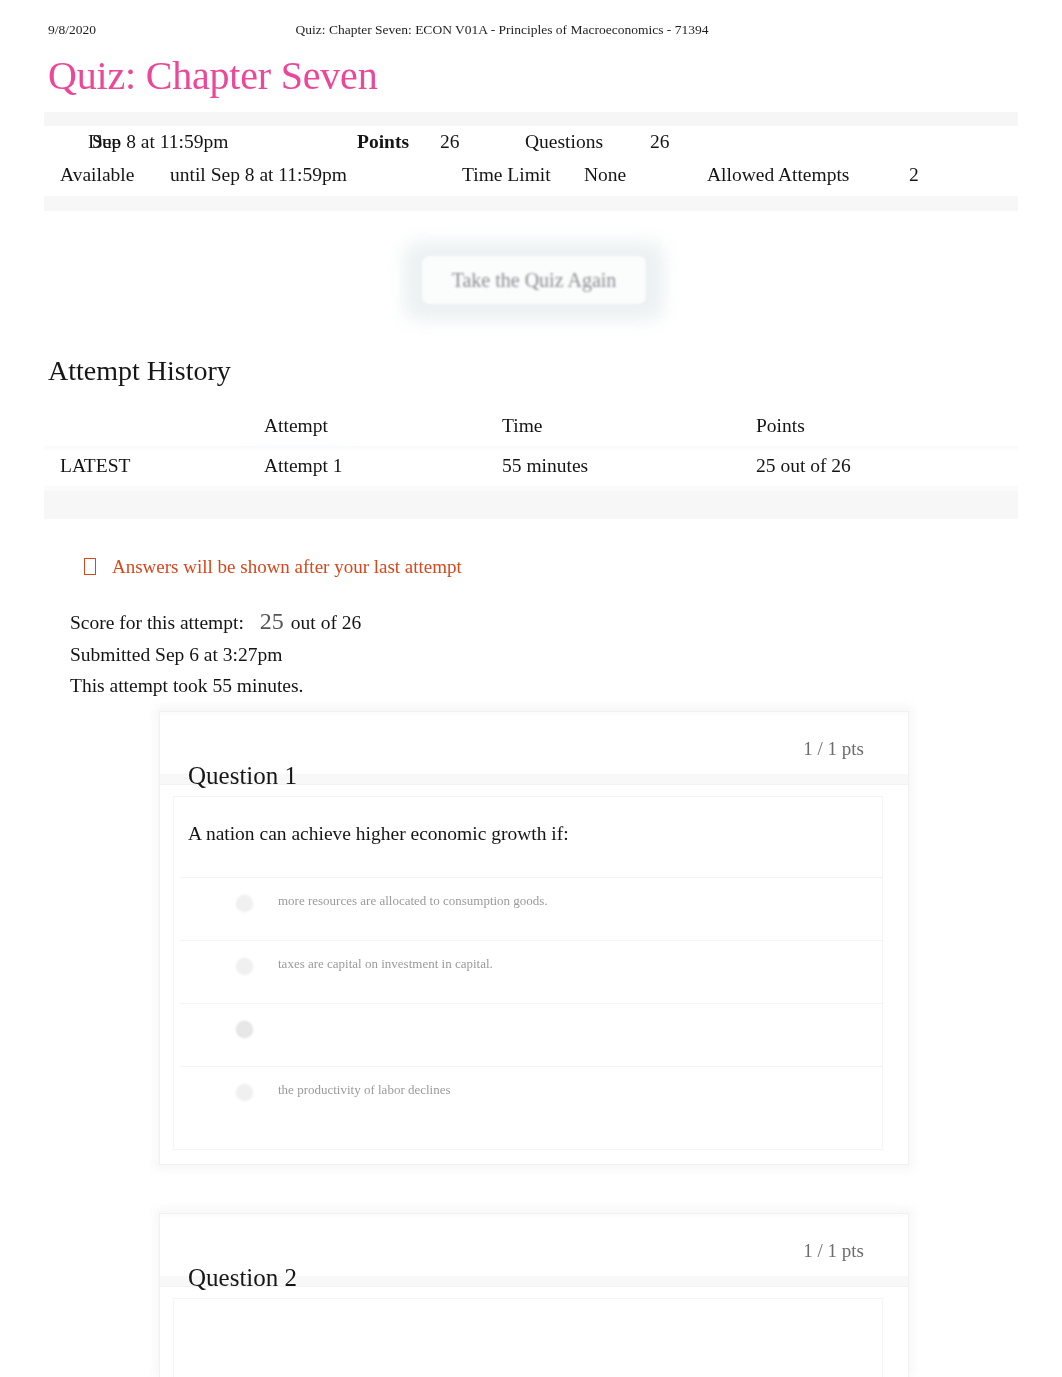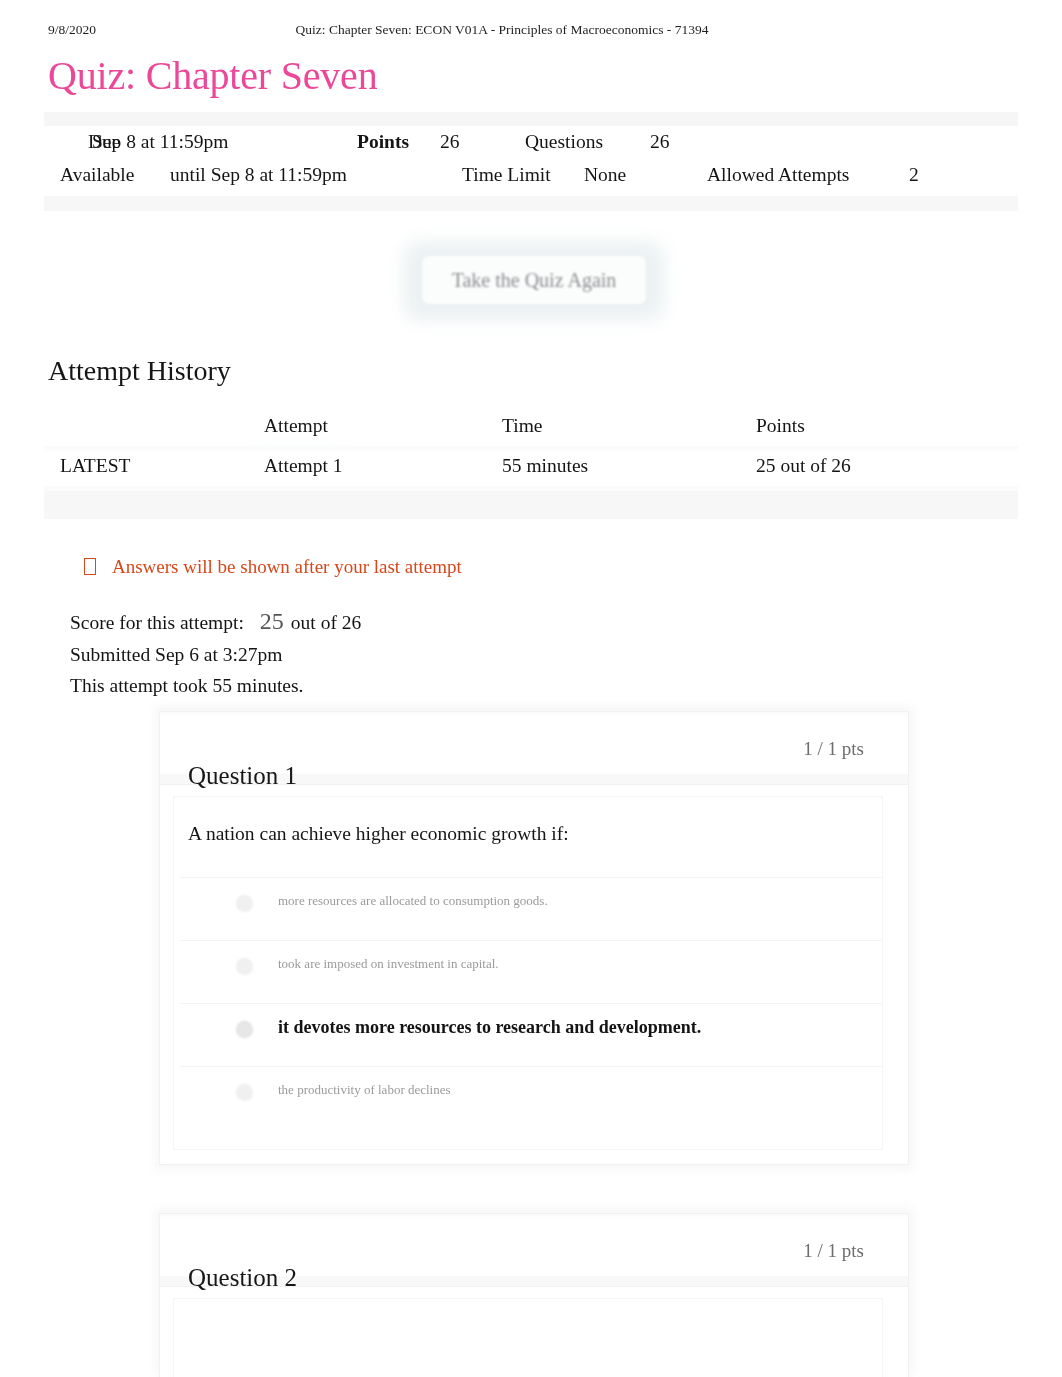--- a/index.html
+++ b/index.html
@@ -414,27 +414,26 @@
 
       <div class="answer-row">
         <div class="sep"></div>
         <div class="radio"></div>
         <div class="answer-label">more resources are allocated to consumption goods.</div>
       </div>
 
       <div class="answer-row">
         <div class="sep"></div>
         <div class="radio"></div>
-        <div class="answer-label">took are imposed on investment in capital.</div>
+        <div class="answer-label">taxes are capital on investment in capital.</div>
       </div>
 
       <div class="answer-row selected">
         <div class="sep"></div>
         <div class="radio"></div>
-        <div class="answer-label">it devotes more resources to research and development.</div>
       </div>
 
       <div class="answer-row">
         <div class="sep"></div>
         <div class="radio"></div>
         <div class="answer-label">the productivity of labor declines</div>
       </div>
 
     </div>
   </div>

